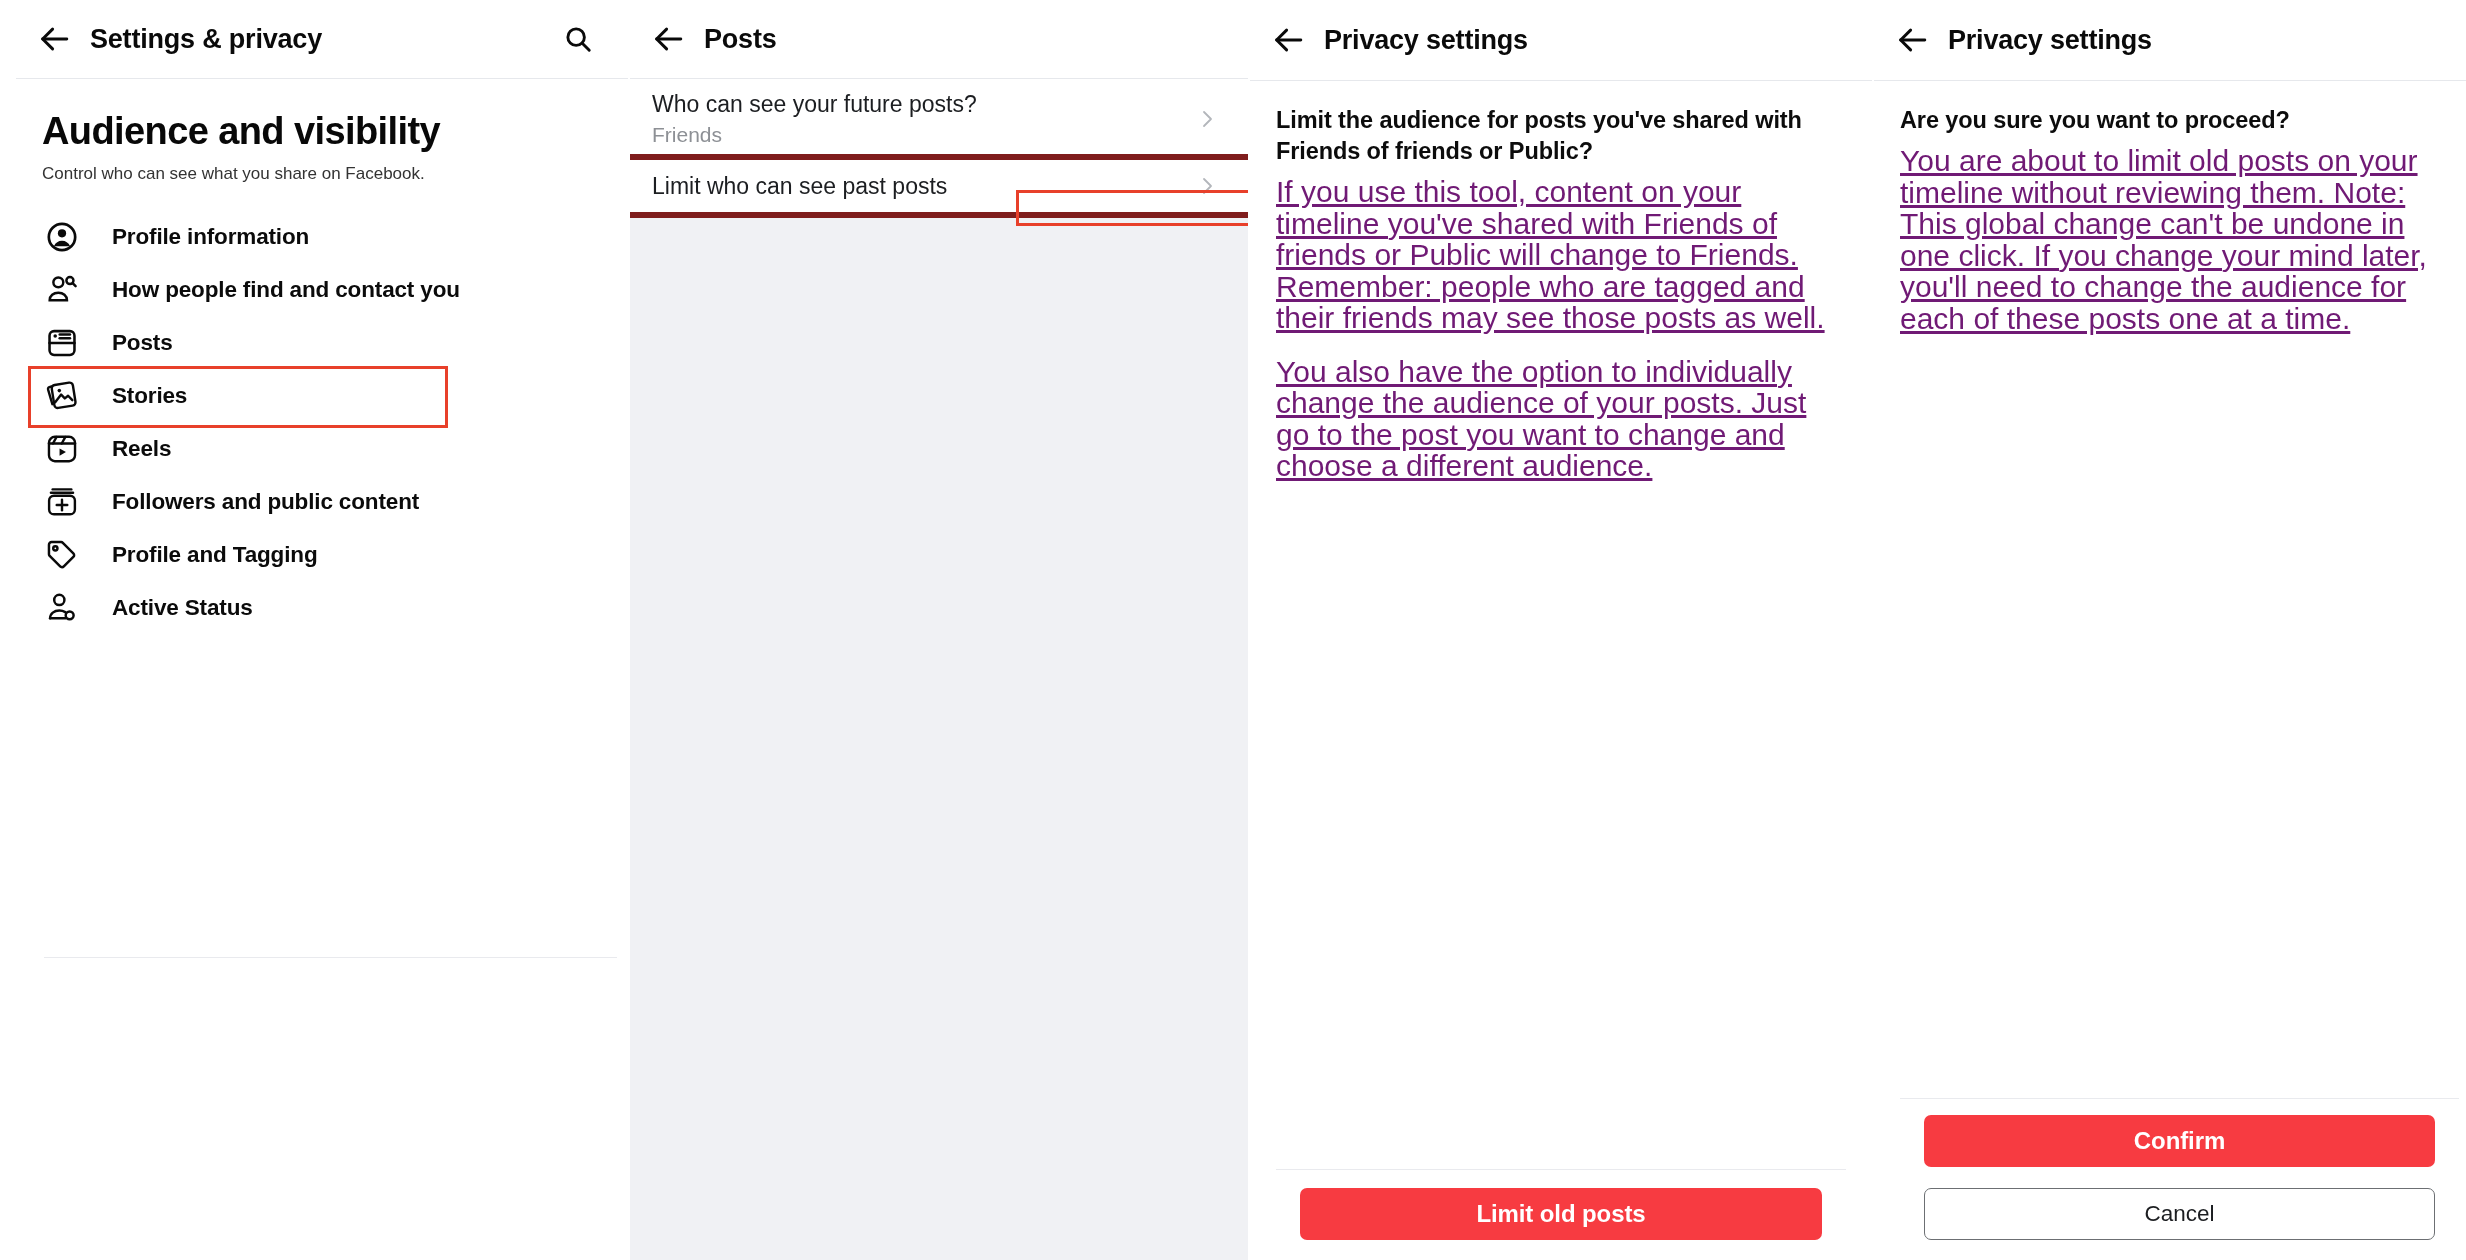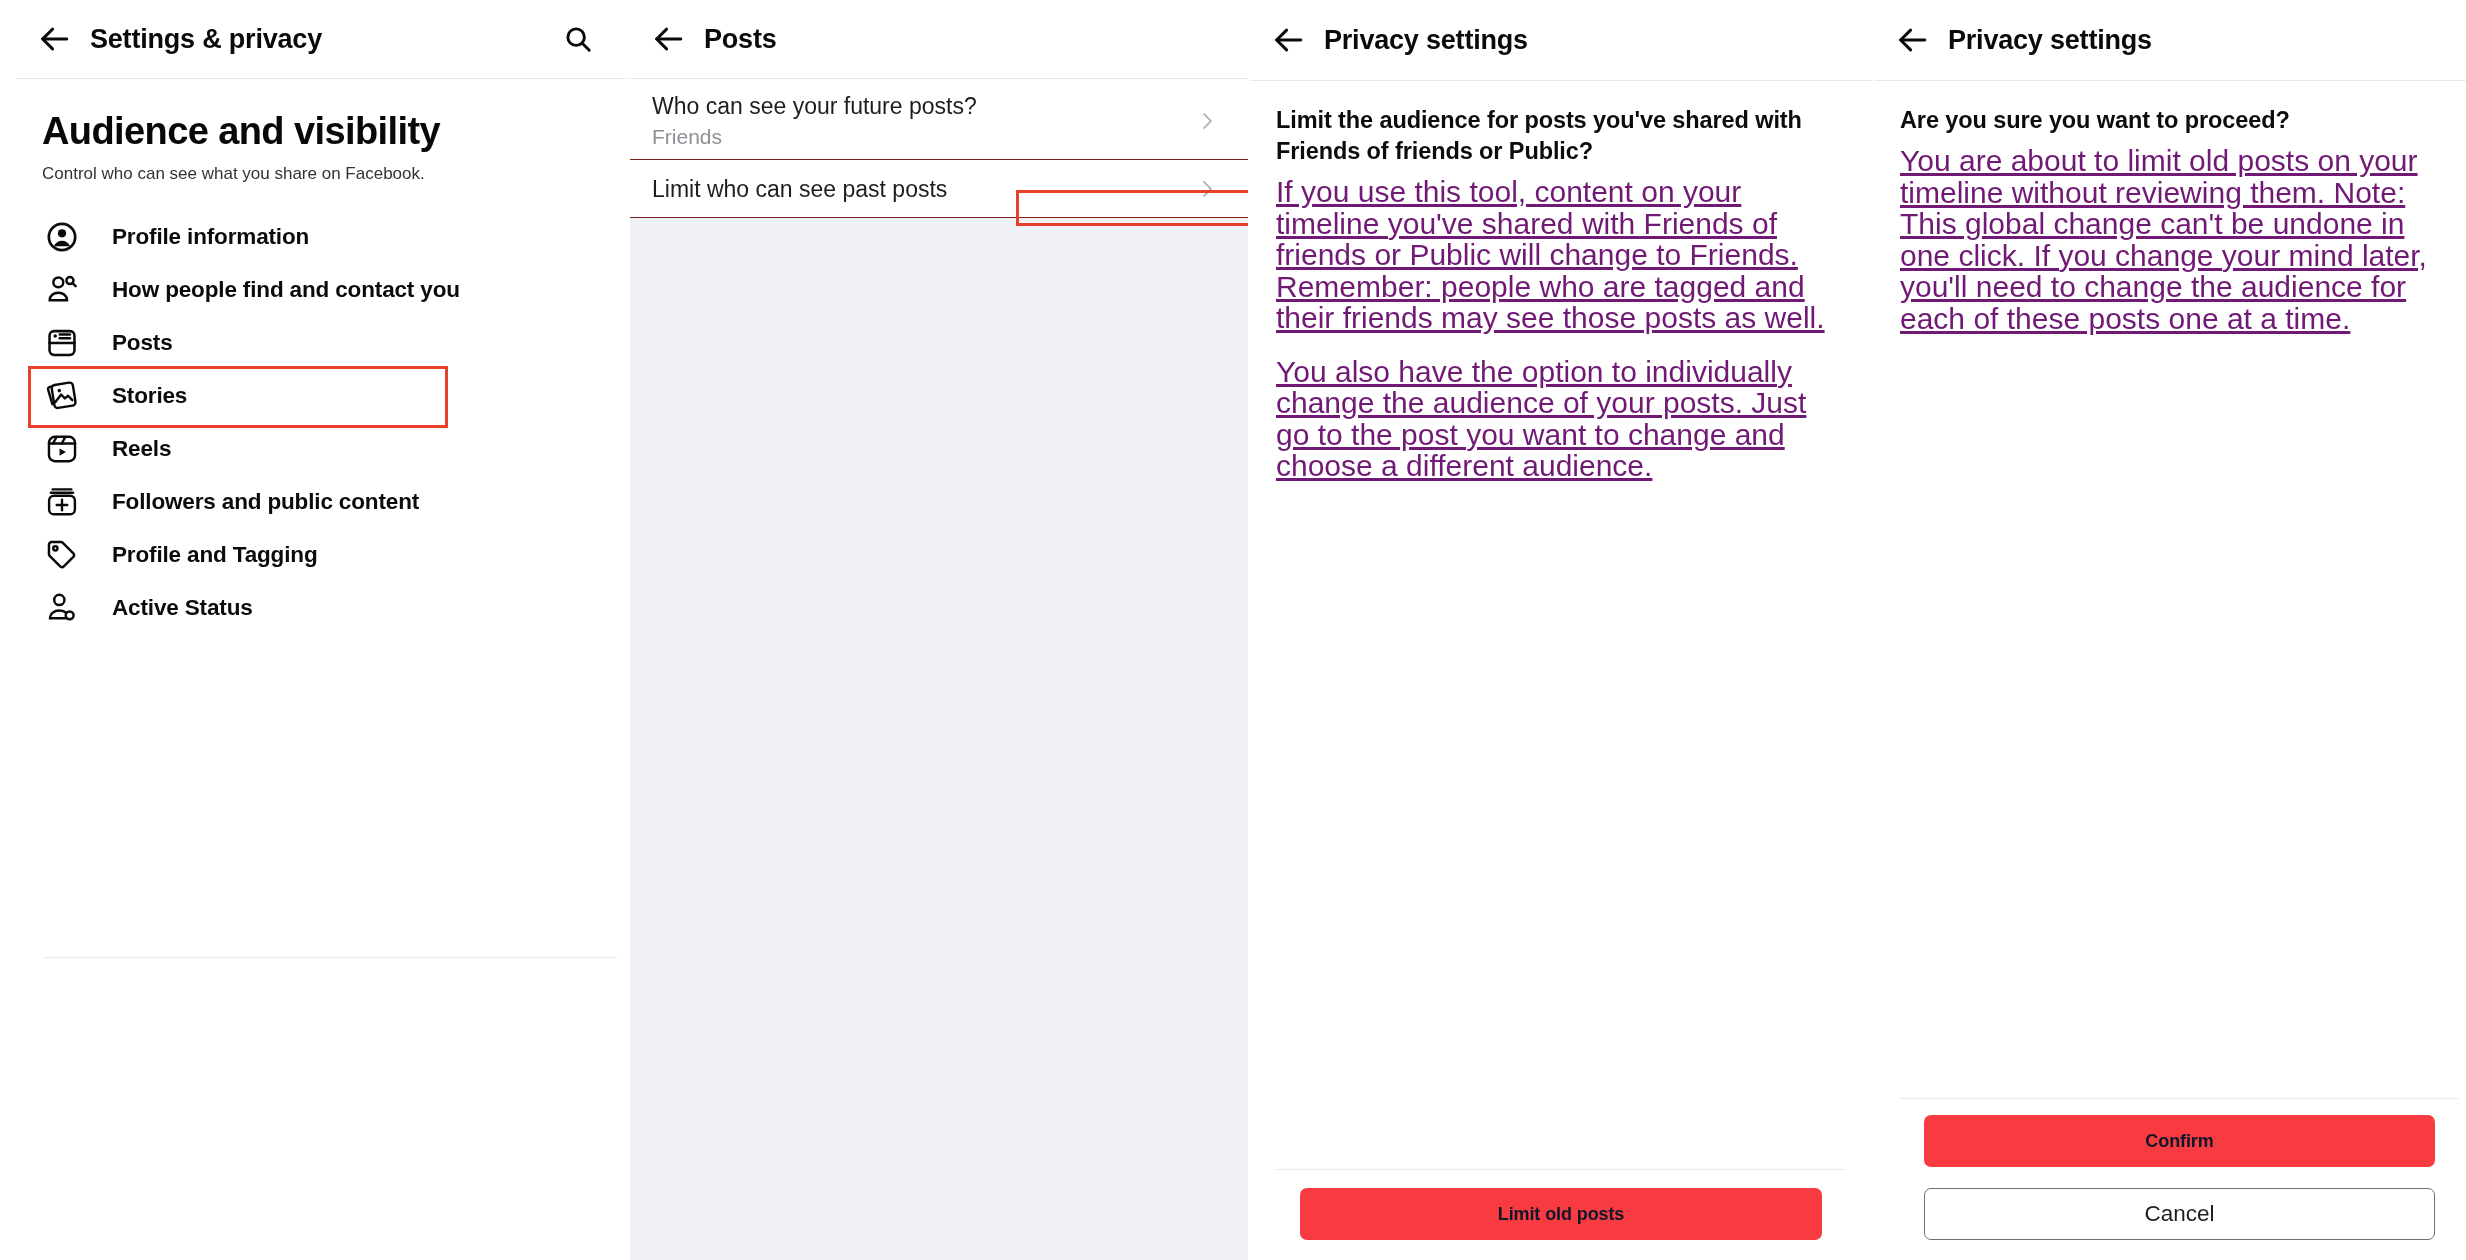--- a/index.html
+++ b/index.html
@@ -153,21 +153,21 @@
   #panel-posts { width: 618px; background: #ffffff; }
   .posts-body {
     background: #ffffff;
   }
   .row {
     position: relative;
     display: flex;
     align-items: center;
     padding: 0 28px 0 22px;
     cursor: pointer;
-    border-bottom: 1px solid #7f1d1d;
+    border-bottom: 6px solid #7f1d1d;
     box-sizing: border-box;
   }
   .row-texts { flex: 1 1 auto; }
   .row-title {
     font-size: 23px;
     color: #1c1e21;
     line-height: 30px;
   }
   .row-sub {
     font-size: 21px;
@@ -231,23 +231,23 @@
     display: flex;
     align-items: center;
     justify-content: center;
     box-sizing: border-box;
     cursor: pointer;
     border-radius: 7px;
     font-weight: bold;
   }
   .btn-primary {
     background: #f73b41;
-    color: #0f172a;
+    color: #ffffff;
     height: 52px;
-    font-size: 18px;
+    font-size: 24px;
     letter-spacing: -0.1px;
   }
   .btn-secondary {
     background: #ffffff;
     color: #1c1e21;
     height: 52px;
     font-size: 22.5px;
     border: 1.5px solid #6c6f73;
     font-weight: normal;
   }

